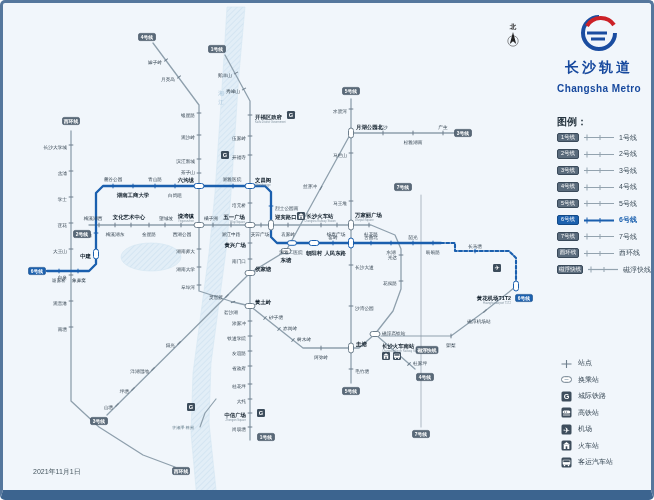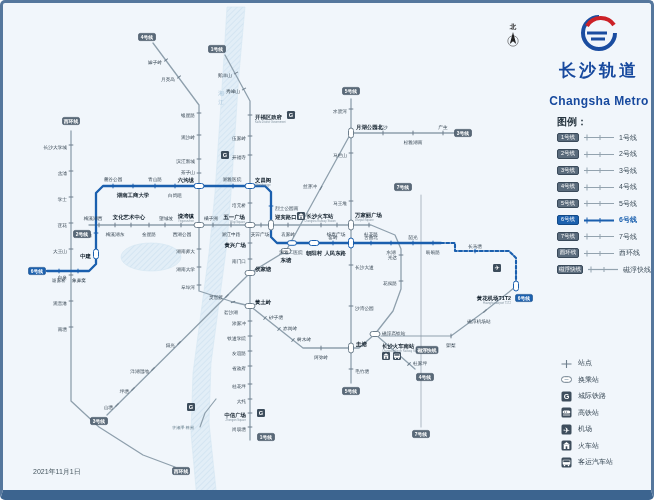--- a/index.html
+++ b/index.html
@@ -2,22 +2,22 @@
 <html><head>
 <meta charset="utf-8">
 <style>
   html,body{margin:0;padding:0;background:#ffffff;font-family:"Liberation Sans","DejaVu Sans",sans-serif;}
   .frame{position:relative;width:654px;height:500px;box-sizing:border-box;
     border-left:3px solid #55779d;border-right:3px solid #55779d;border-top:3px solid #55779d;
     border-bottom:10px solid #3c648f;border-radius:5px;background:#f1f6fb;overflow:hidden;}
   #map-svg{position:absolute;left:0;top:0;}
   .side-panel{position:absolute;left:540px;top:0;width:112px;height:488px;}
   .logo-wrap{position:absolute;top:10px;left:0;width:112px;text-align:center;}
-  .brand-title{font-size:17px;font-weight:bold;color:#17499e;letter-spacing:3px;margin-top:2px;}
-  .brand-sub{font-size:12px;font-weight:bold;color:#17499e;margin-top:12px;letter-spacing:0.4px;}
+  .brand-title{font-size:14px;font-weight:bold;color:#17499e;letter-spacing:3px;margin-top:2px;}
+  .brand-sub{font-size:10px;font-weight:bold;color:#17499e;margin-top:6px;letter-spacing:0.4px;}
   .legend-block{position:absolute;top:112px;left:14px;right:2px;}
   .legend-title{font-size:10px;font-weight:bold;color:#26343f;margin-bottom:4px;}
   .lrow{display:flex;align-items:center;margin:0 0 7.5px 0;height:9px;}
   .lbadge{display:inline-block;min-width:18px;background:#5a6b7c;color:#fff;font-size:5.5px;
     line-height:7.5px;border-radius:2px;padding:0 1px;text-align:center;border:0.5px solid #3a4a5a;}
   .lrow.hl .lbadge{background:#1c61af;border-color:#134a88;}
   .lsample{margin:0 4px;}
   .llabel{font-size:7px;color:#3a4a57;}
   .lrow.hl .llabel{color:#1c61af;font-weight:bold;}
   .marker-block{position:absolute;top:355px;left:18px;right:0;}

